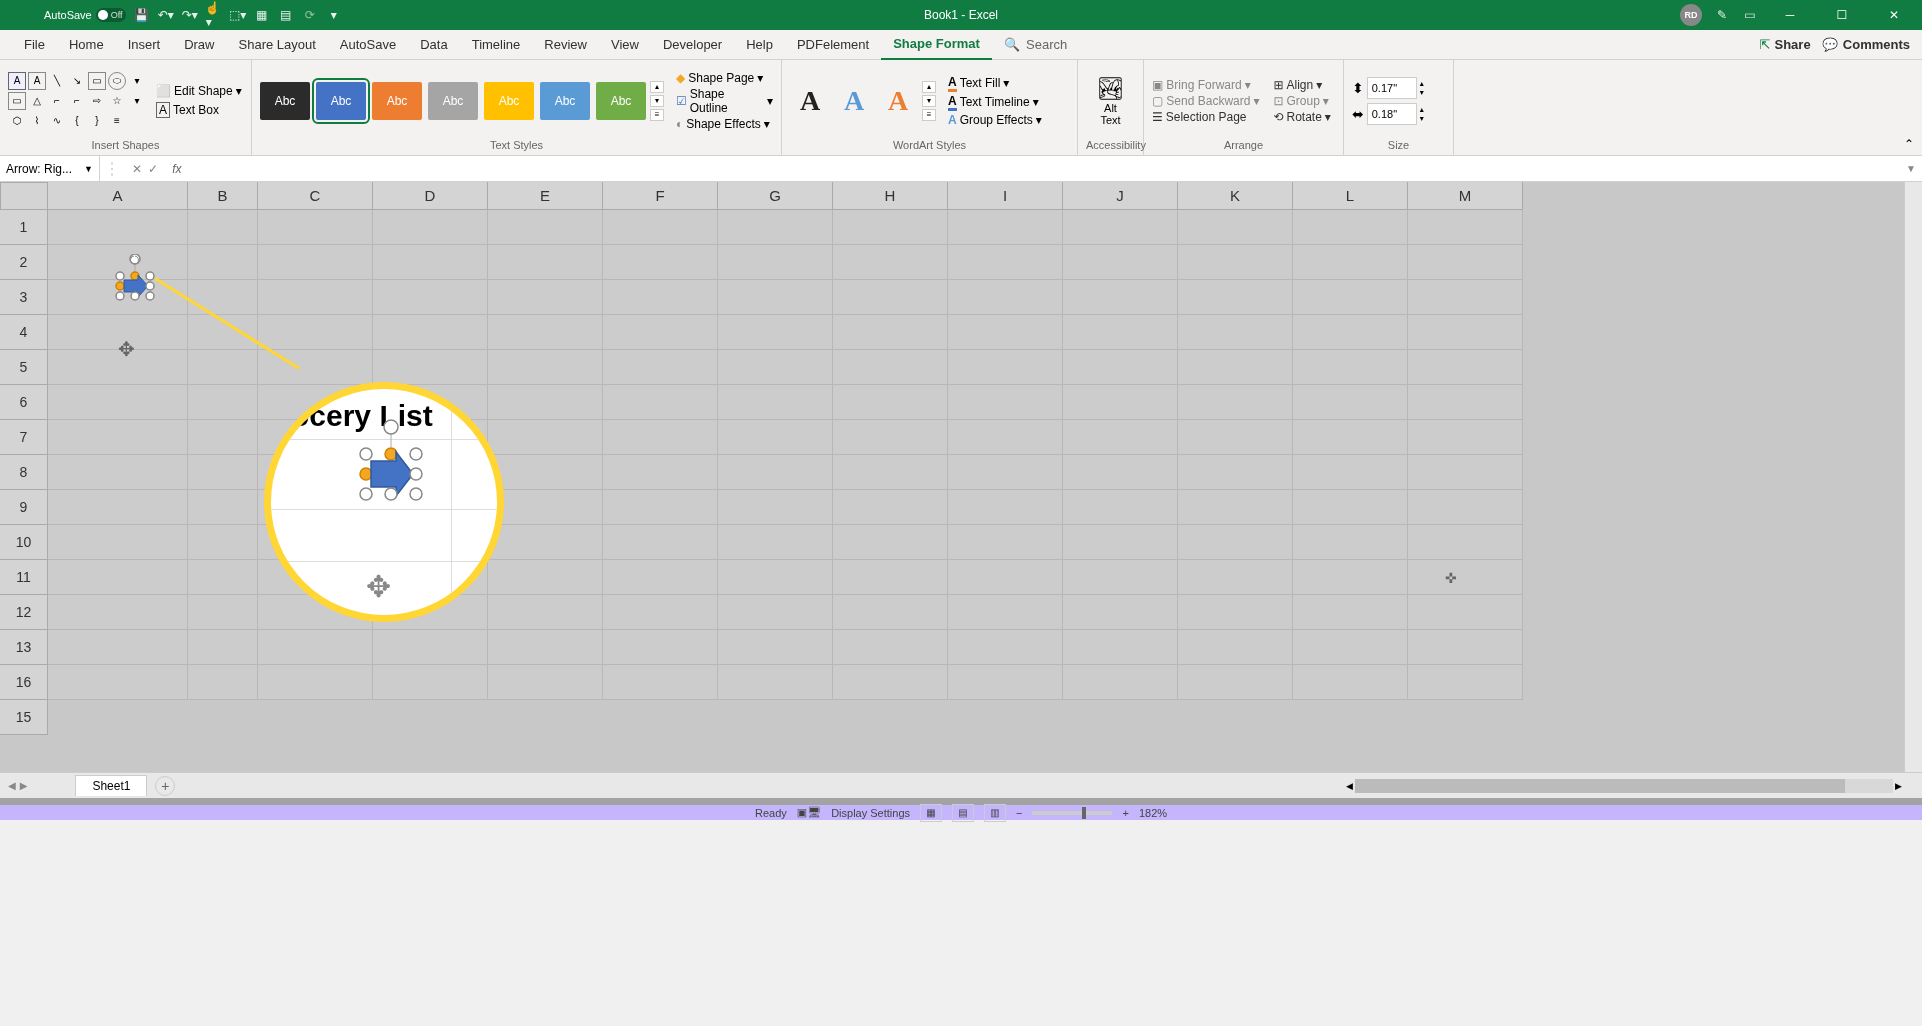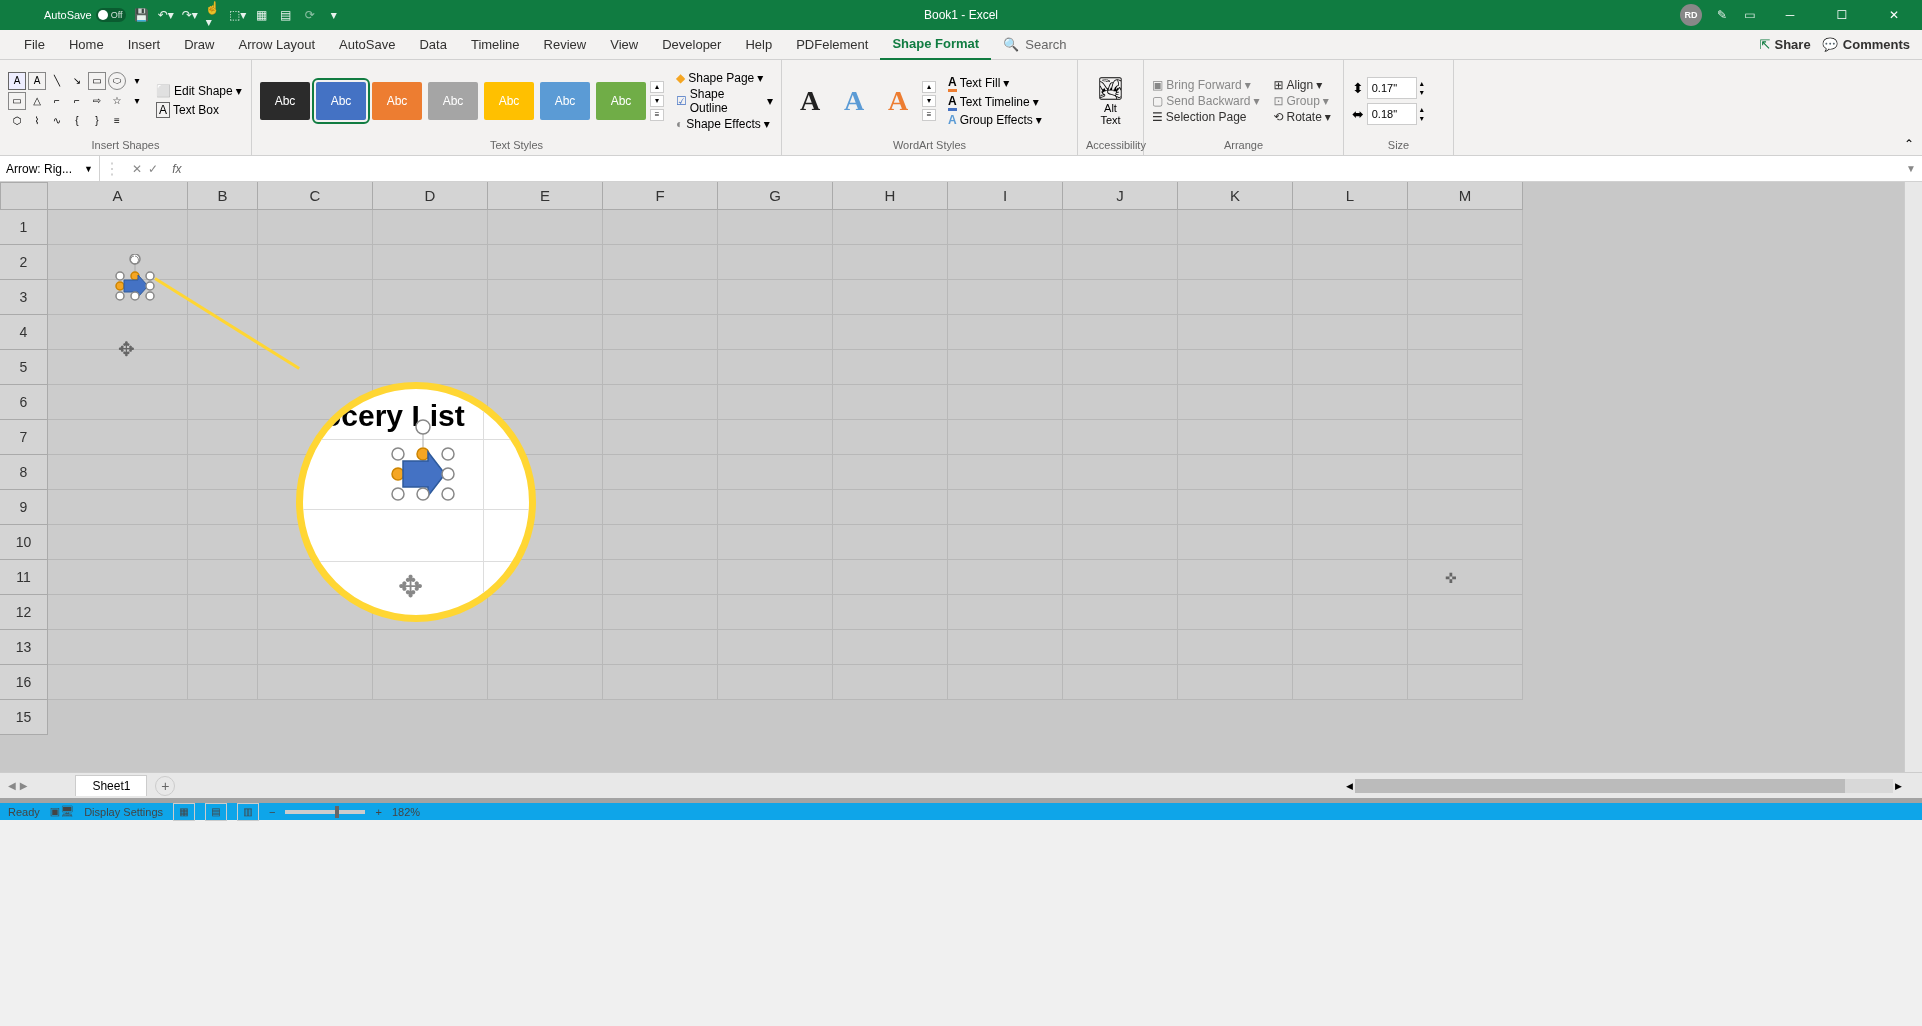--- a/index.html
+++ b/index.html
@@ -76,36 +76,36 @@
 .cell-a1 { font-weight: bold; font-size: 20px; padding: 4px 6px; display: flex; align-items: center; }
 
 .vscroll { position: absolute; right: 0; top: 0; width: 18px; height: 100%; background: #e8e8e8; border-left: 1px solid #ccc; }
 
 .arrow-shape { position: absolute; top: 72px; left: 110px; }
 .selection-handles circle { fill: white; stroke: #888; stroke-width: 1.5; }
 .selection-handles .orange { fill: #f5a623; stroke: #cc8400; }
 .move-cursor { position: absolute; top: 155px; left: 118px; font-size: 20px; color: #666; }
 
 .callout-line { position: absolute; top: 95px; left: 155px; width: 170px; height: 3px; background: #ffd633; transform: rotate(32deg); transform-origin: left center; }
-.magnifier { position: absolute; top: 200px; left: 296px; width: 240px; height: 240px; border-radius: 50%; border: 7px solid #ffd633; background: white; overflow: hidden; }
+.magnifier { position: absolute; top: 200px; left: 264px; width: 240px; height: 240px; border-radius: 50%; border: 7px solid #ffd633; background: white; overflow: hidden; }
 .mag-content { position: relative; width: 100%; height: 100%; }
 .mag-gridline { position: absolute; background: #ddd; }
 
 .cursor-small { position: absolute; top: 388px; left: 1445px; font-size: 14px; color: #666; }
 
 .sheet-tabs { height: 26px; background: #e8e8e8; border-top: 1px solid #ccc; display: flex; align-items: center; position: relative; }
 .tab-nav { display: flex; gap: 4px; padding: 0 8px; }
 .tab-nav-btn { color: #888; font-size: 10px; cursor: pointer; }
 .sheet-tab { background: white; border: 1px solid #ccc; border-bottom: none; padding: 3px 16px; font-size: 12px; margin-left: 40px; cursor: pointer; }
 .add-sheet { width: 20px; height: 20px; border: 1px solid #ccc; border-radius: 50%; display: flex; align-items: center; justify-content: center; margin-left: 8px; cursor: pointer; font-size: 14px; color: #666; }
 .hscroll { position: absolute; right: 18px; width: 560px; height: 16px; background: #e8e8e8; display: flex; align-items: center; }
 .hscroll-track { flex: 1; height: 14px; background: #d8d8d8; position: relative; }
 .hscroll-thumb { position: absolute; left: 0; width: 490px; height: 14px; background: #bbb; }
 
-.status-bar { height: 22px; background: #0ea5e9; border-top: 5px solid #a3a3a3; display: flex; align-items: center; justify-content: flex-start; padding: 0 8px; font-size: 11px; color: #444; }
+.status-bar { height: 22px; background: #c4b5fd; border-top: 7px solid #a3a3a3; display: flex; align-items: center; justify-content: center; padding: 0 8px; font-size: 11px; color: #444; }
 .status-left { display: flex; gap: 10px; align-items: center; }
 .status-right { display: flex; gap: 10px; align-items: center; }
 .view-btn { width: 22px; height: 18px; border: 1px solid #ccc; display: flex; align-items: center; justify-content: center; cursor: pointer; font-size: 10px; }
 .zoom-slider { width: 80px; height: 4px; background: #ccc; position: relative; }
 .zoom-thumb { position: absolute; left: 50px; top: -4px; width: 4px; height: 12px; background: #666; }
 </style>
 </head>
 <body>
 
 <div class="title-bar">
@@ -137,21 +137,21 @@
     <div class="win-btn">✕</div>
   </div>
 </div>
 
 <div class="ribbon-tabs">
   <div id="tabs-container" style="display:flex">
       <div class="ribbon-tab">File</div>
       <div class="ribbon-tab">Home</div>
       <div class="ribbon-tab">Insert</div>
       <div class="ribbon-tab">Draw</div>
-      <div class="ribbon-tab">Arrow Layout</div>
+      <div class="ribbon-tab">Share Layout</div>
       <div class="ribbon-tab">AutoSave</div>
       <div class="ribbon-tab">Data</div>
       <div class="ribbon-tab">Timeline</div>
       <div class="ribbon-tab">Review</div>
       <div class="ribbon-tab">View</div>
       <div class="ribbon-tab">Developer</div>
       <div class="ribbon-tab">Help</div>
       <div class="ribbon-tab">PDFelement</div>
       <div class="ribbon-tab active">Shape Format</div>
     </div>

